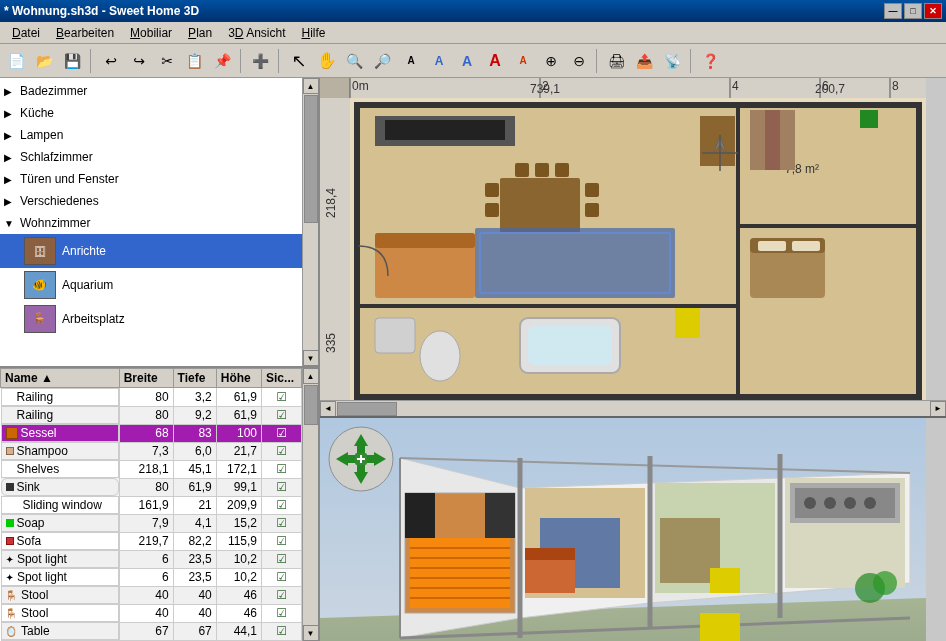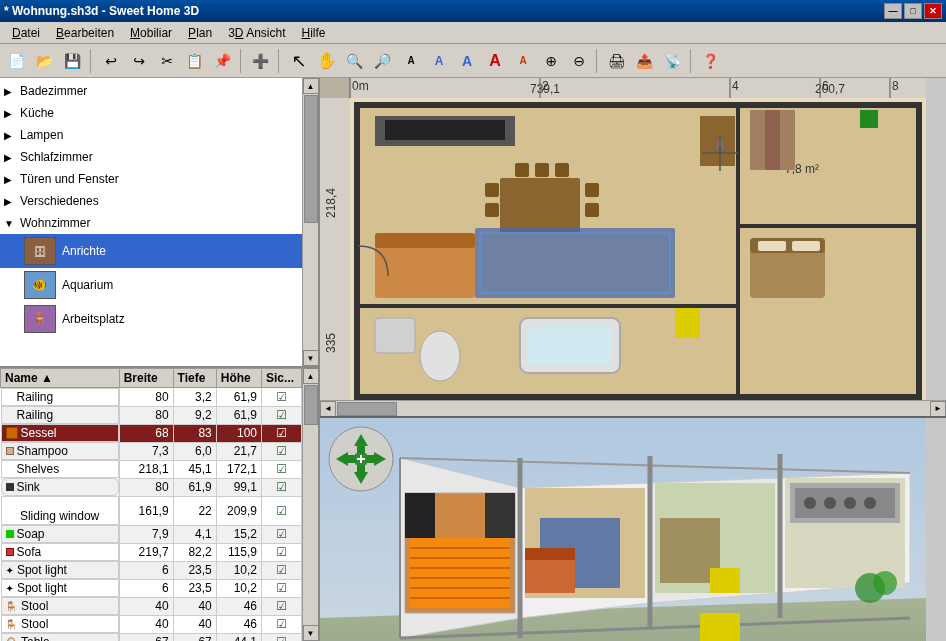--- a/index.html
+++ b/index.html
@@ -148,21 +148,21 @@
       top: 0;
       cursor: pointer;
     }
     .data-table td {
       border: 1px solid #ccc;
       padding: 1px 4px;
       white-space: nowrap;
       overflow: hidden;
     }
     .data-table tr:nth-child(even) { background: #f0f0f0; }
-    .data-table tr.selected { background: #7f1d1d; color: white; }
+    .data-table tr.selected { background: #a21caf; color: white; }
     .data-table tr.selected td { color: white; }
     .num-col { text-align: right; }
     .check-col { text-align: center; }
 
     
     .right-panel {
       flex: 1;
       display: flex;
       flex-direction: column;
       background: #b0b0b0;
@@ -415,26 +415,26 @@
       <td style="display:flex;align-items:center;gap:3px;border-radius:6px;">
         <span style="display:inline-block;width:8px;height:8px;background:#333;"></span>
                     <span>Sink</span>
       </td>
       <td class="num-col">80</td>
       <td class="num-col">61,9</td>
       <td class="num-col">99,1</td>
       <td class="check-col" style="color:#336633;">☑</td>
     </tr>
                 <tr>
-      <td style="display:flex;align-items:center;gap:3px;flex-direction:column;">
+      <td style="display:flex;align-items:center;gap:9px;">
         <span style="display:inline-block;width:8px;height:8px;"></span>
                     <span>Sliding window</span>
       </td>
       <td class="num-col">161,9</td>
-      <td class="num-col">22</td>
+      <td class="num-col">21</td>
       <td class="num-col">209,9</td>
       <td class="check-col" style="color:#336633;">☑</td>
     </tr>
                 <tr>
       <td style="display:flex;align-items:center;gap:3px;text-align:right;">
         <span style="display:inline-block;width:8px;height:8px;background:#00cc00;"></span>
                     <span>Soap</span>
       </td>
       <td class="num-col">7,9</td>
       <td class="num-col">4,1</td>

